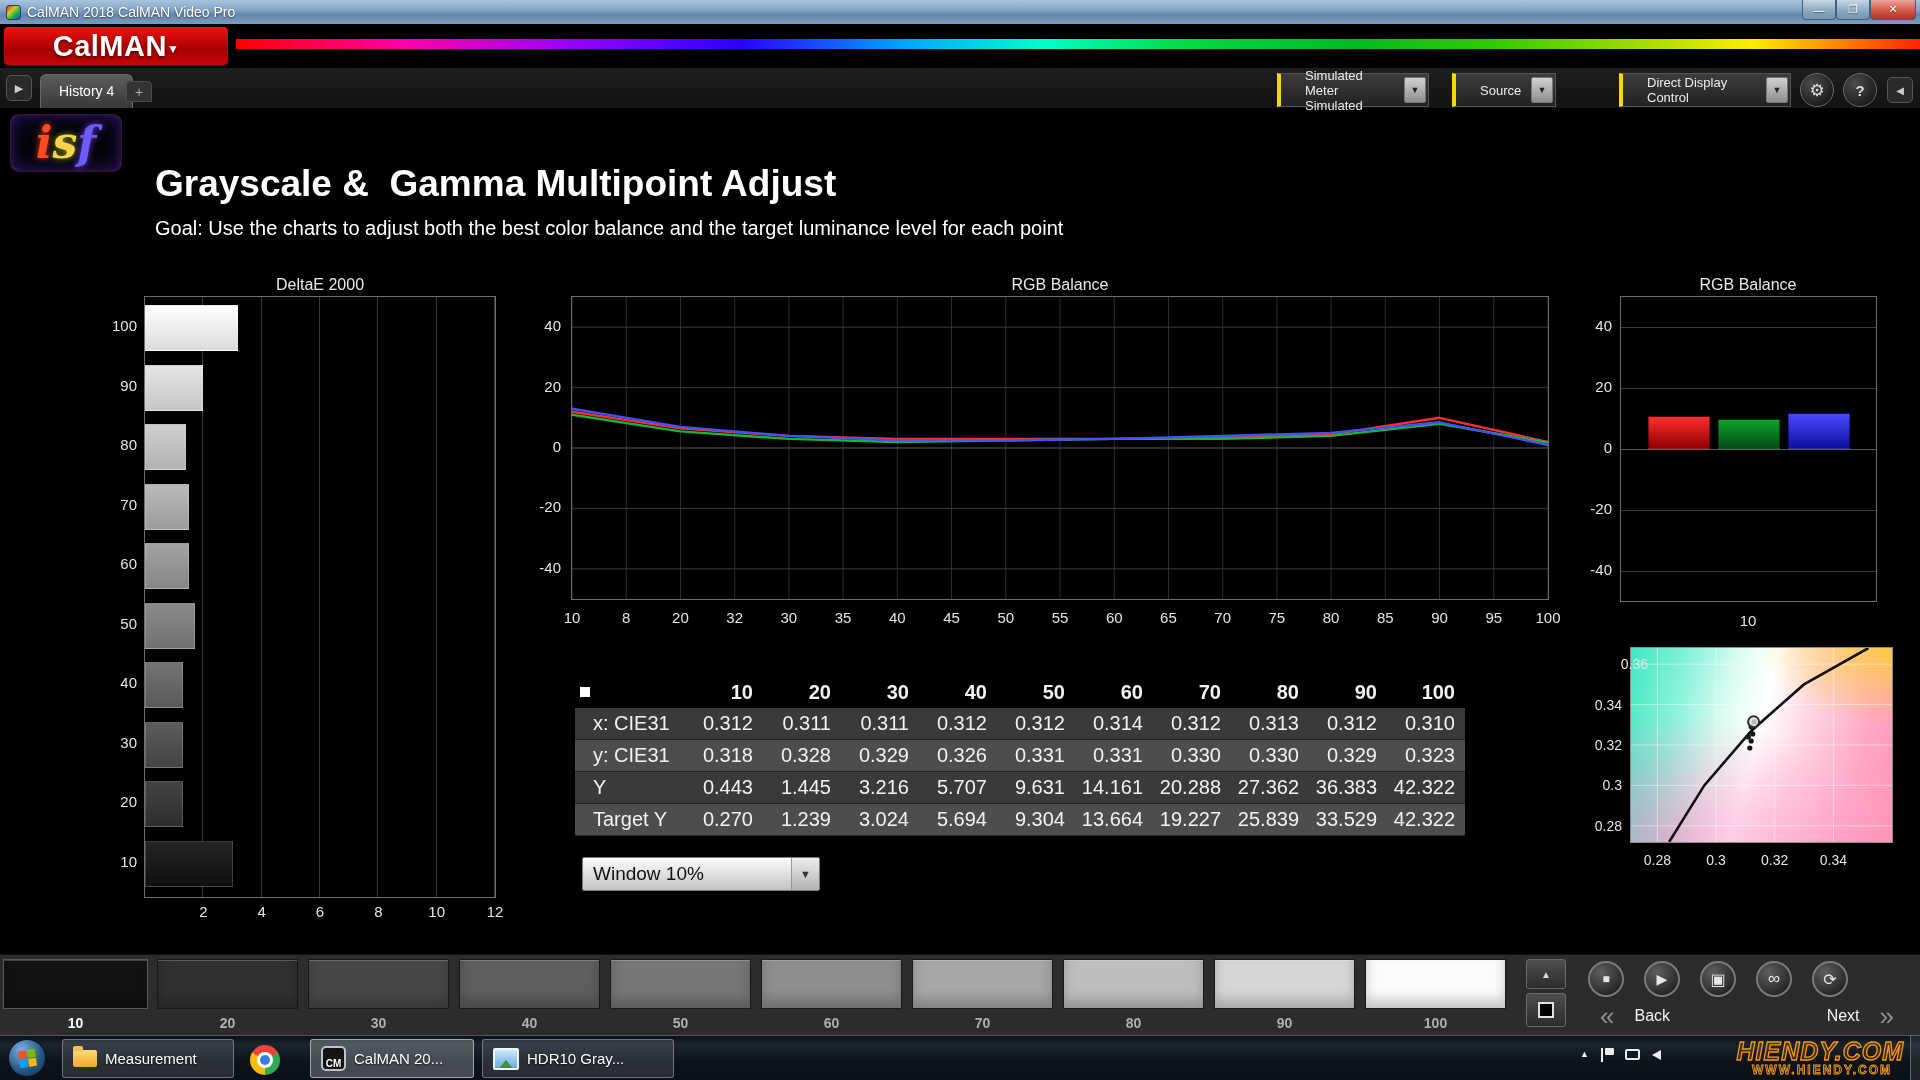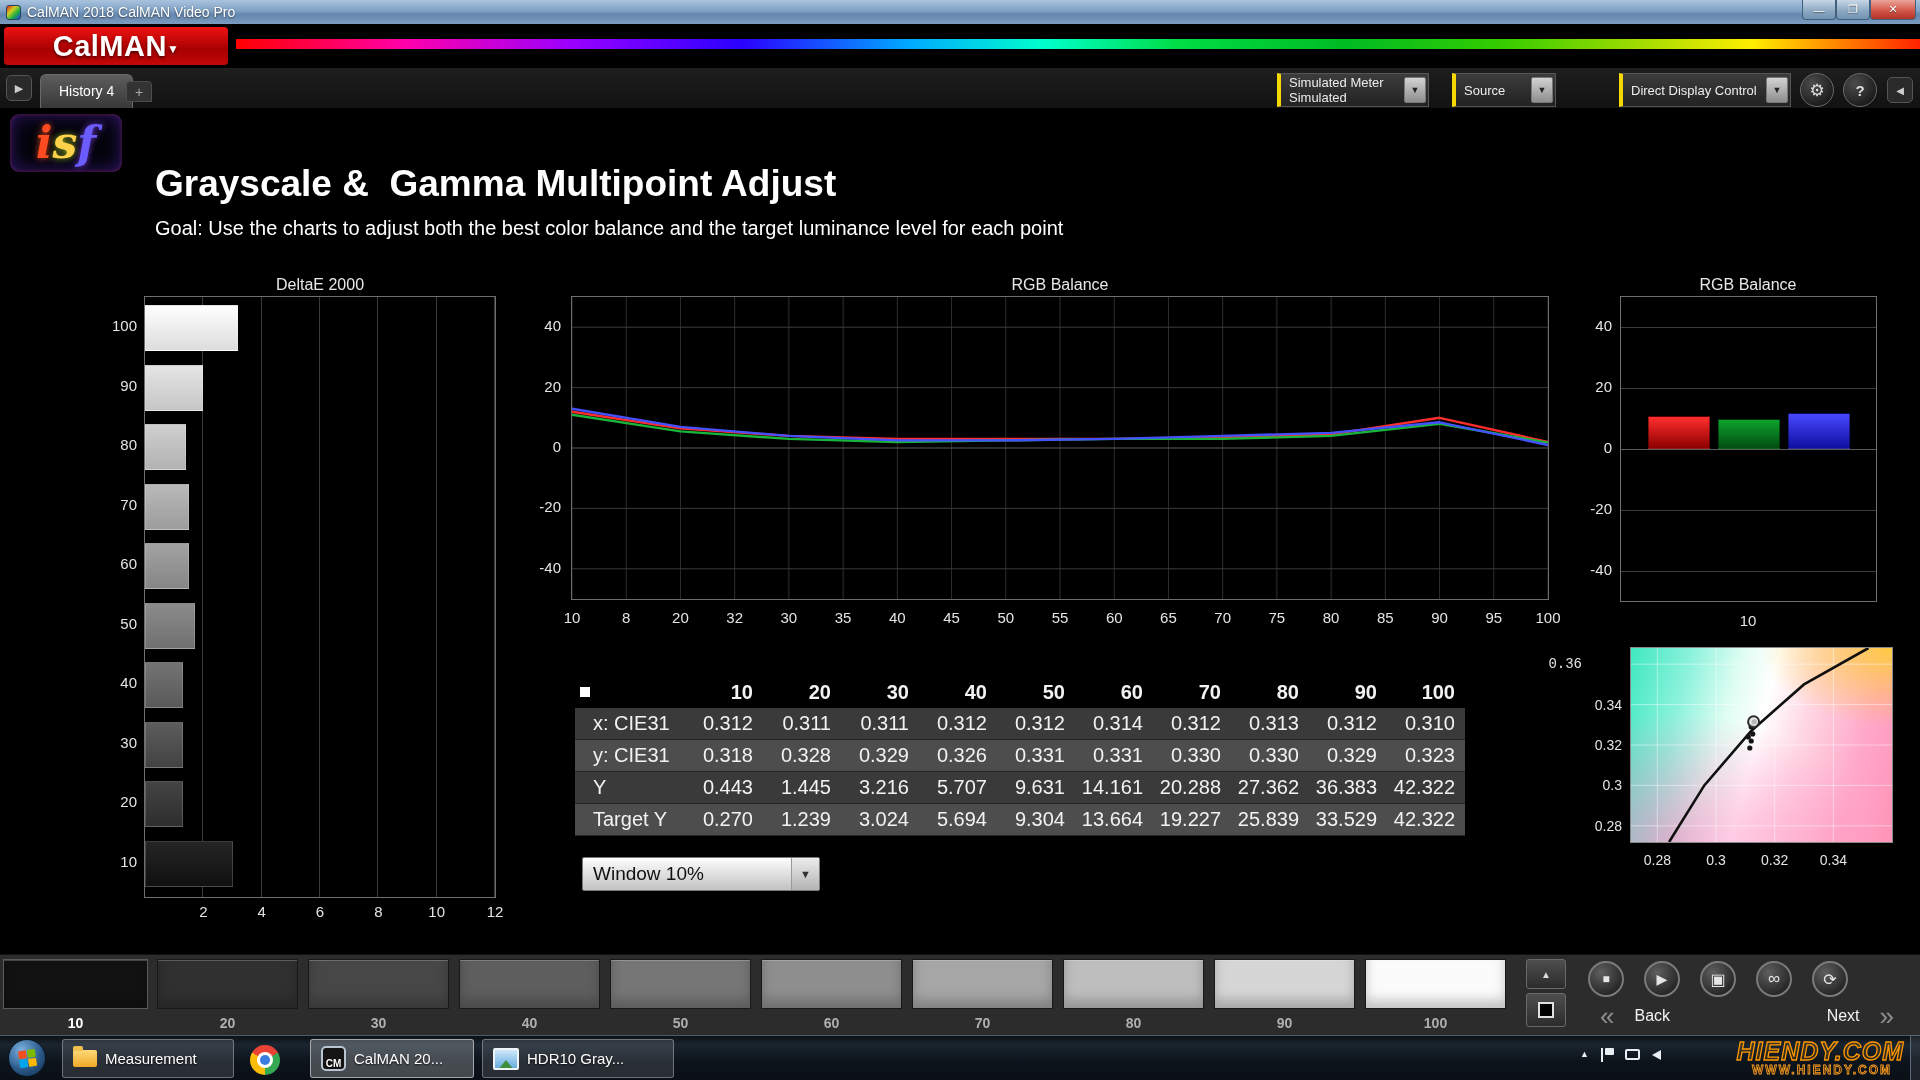--- a/index.html
+++ b/index.html
@@ -31,21 +31,21 @@
 
 
 .tabbar{position:absolute;left:0;top:68px;width:1920px;height:40px;background:linear-gradient(180deg,#1e1e1e,#121212)}
 .tab-scroll{position:absolute;left:6px;top:7px;width:26px;height:26px;border-radius:5px;background:#2a2a2a;border:1px solid #555;
  color:#ccc;font-size:11px;display:flex;align-items:center;justify-content:center}
 .tab-history{position:absolute;left:40px;top:6px;height:34px;padding:0 18px;line-height:32px;color:#fff;font-size:14px;
  background:linear-gradient(180deg,#5d5d5d,#383838);border:1px solid #6a6a6a;border-bottom:none;border-radius:6px 6px 0 0}
 .tab-add{position:absolute;left:126px;top:13px;width:26px;height:21px;border-radius:4px 4px 0 0;background:#333;border:1px solid #4c4c4c;
  color:#aaa;font-size:14px;display:flex;align-items:center;justify-content:center}
 .combo{position:absolute;top:5px;height:34px;background:linear-gradient(180deg,#3c3c3c,#222);
- border:1px solid #555;border-left:4px solid #f5d800;color:#ececec;font-size:13px;display:flex;align-items:center;padding:0 30px 0 8px}
+ border:1px solid #555;border-left:4px solid #f5d800;color:#ececec;font-size:13px;display:flex;align-items:center;padding:0 30px 0 24px}
 .combo .combo-text{line-height:15px}
 .combo-arrow{position:absolute;right:2px;top:3px;bottom:3px;width:22px;background:linear-gradient(180deg,#d2d2d2,#8e8e8e);
  border:1px solid #777;border-radius:2px;color:#222;display:flex;align-items:center;justify-content:center;font-size:9px}
 .round-btn{position:absolute;top:5px;width:34px;height:34px;border-radius:50%;
  background:radial-gradient(circle at 35% 30%,#4c4c4c,#1c1c1c 75%);border:1px solid #6a6a6a;color:#ddd;
  display:flex;align-items:center;justify-content:center;font-size:17px}
 .collapse-btn{position:absolute;left:1887px;top:9px;width:26px;height:26px;border-radius:5px;background:#2a2a2a;border:1px solid #555;
  color:#ccc;font-size:10px;display:flex;align-items:center;justify-content:center}
 
 
@@ -355,21 +355,21 @@
       <div class="tick" style="left: 1612px; top: 499.8px; transform: translateX(-100%);">-20</div>
       <div class="tick" style="left: 1612px; top: 560.6px; transform: translateX(-100%);">-40</div>
       <div class="tick small" style="left: 1657.39px; top: 852px; transform: translateX(-50%);">0.28</div>
       <div class="tick small" style="left: 1716.04px; top: 852px; transform: translateX(-50%);">0.3</div>
       <div class="tick small" style="left: 1774.7px; top: 852px; transform: translateX(-50%);">0.32</div>
       <div class="tick small" style="left: 1833.35px; top: 852px; transform: translateX(-50%);">0.34</div>
       <div class="tick small" style="left: 1622px; top: 817.833px; transform: translateX(-100%);">0.28</div>
       <div class="tick small" style="left: 1622px; top: 777.417px; transform: translateX(-100%);">0.3</div>
       <div class="tick small" style="left: 1622px; top: 737px; transform: translateX(-100%);">0.32</div>
       <div class="tick small" style="left: 1622px; top: 696.583px; transform: translateX(-100%);">0.34</div>
-      <div class="tick small" style="left: 1582px; top: 656.167px; transform: translateX(-100%); font-family: Liberation Mono, monospace;">0.36</div>
+      <div class="tick small" style="left: 1648px; top: 656.167px; transform: translateX(-100%);">0.36</div>
     </div>
 
   <div id="results-table">
       <div class="trow thead">
         <div class="tcell tlabel">
           <span class="corner-sq"></span>
         </div>
         <div class="tcell tnum">10</div>
         <div class="tcell tnum">20</div>
         <div class="tcell tnum">30</div>

